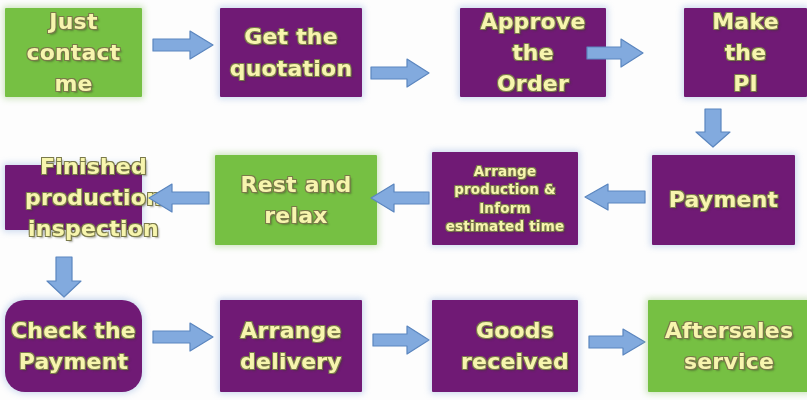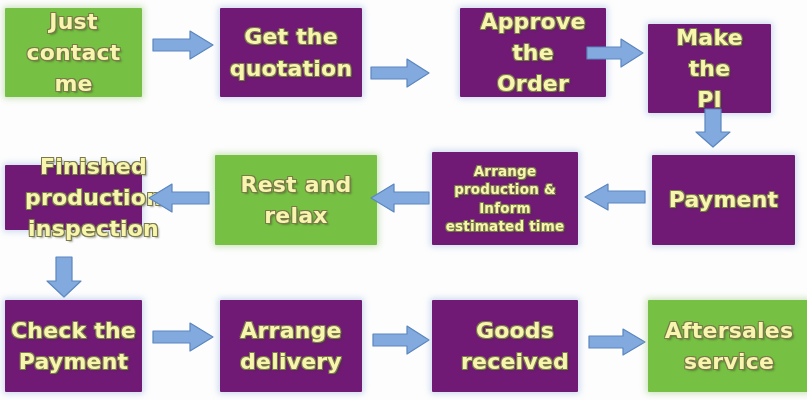--- a/index.html
+++ b/index.html
@@ -80,21 +80,21 @@
     <span class="label lg">Approve the
 Order</span>
   </div>
 
   <div class="arrow" style="left:586px; top:38px; width:58px; height:30px;">
     <svg width="58" height="30" viewBox="0 0 58 30">
       <path d="M1,9 L35,9 L35,1 L57,15 L35,29 L35,21 L1,21 Z" fill="#82aade" stroke="#5b86bf" stroke-width="1.2" stroke-linejoin="round"></path>
     </svg>
   </div>
 
-  <div class="node blue" style="left:648px; top:8px; width:123px; height:89px;margin-top:16px;">
+  <div class="node blue" style="left:684px; top:8px; width:123px; height:89px;">
     <span class="label lg">Make the
 PI</span>
   </div>
 
   <div class="arrow" style="left:695px; top:108px; width:36px; height:40px;">
     <svg width="36" height="40" viewBox="0 0 36 40">
       <path d="M10,1 L26,1 L26,24 L35,24 L18,39 L1,24 L10,24 Z" fill="#82aade" stroke="#5b86bf" stroke-width="1.2" stroke-linejoin="round"></path>
     </svg>
   </div>
 
@@ -137,21 +137,21 @@
   <div class="node blue" style="left:652px; top:155px; width:143px; height:90px;">
     <span class="label lg">Payment</span>
   </div>
 
   <div class="arrow" style="left:46px; top:256px; width:36px; height:42px;">
     <svg width="36" height="42" viewBox="0 0 36 42">
       <path d="M10,1 L26,1 L26,25 L35,25 L18,41 L1,25 L10,25 Z" fill="#82aade" stroke="#5b86bf" stroke-width="1.2" stroke-linejoin="round"></path>
     </svg>
   </div>
 
-  <div class="node blue" style="left:5px; top:300px; width:137px; height:92px;">
+  <div class="node blue" style="left:5px; top:300px; width:137px; height:92px;border-radius:20px;">
     <span class="label lg">Check the
 Payment</span>
   </div>
 
   <div class="arrow" style="left:152px; top:322px; width:62px; height:30px;">
     <svg width="62" height="30" viewBox="0 0 62 30">
       <path d="M1,9 L38,9 L38,1 L61,15 L38,29 L38,21 L1,21 Z" fill="#82aade" stroke="#5b86bf" stroke-width="1.2" stroke-linejoin="round"></path>
     </svg>
   </div>
 

